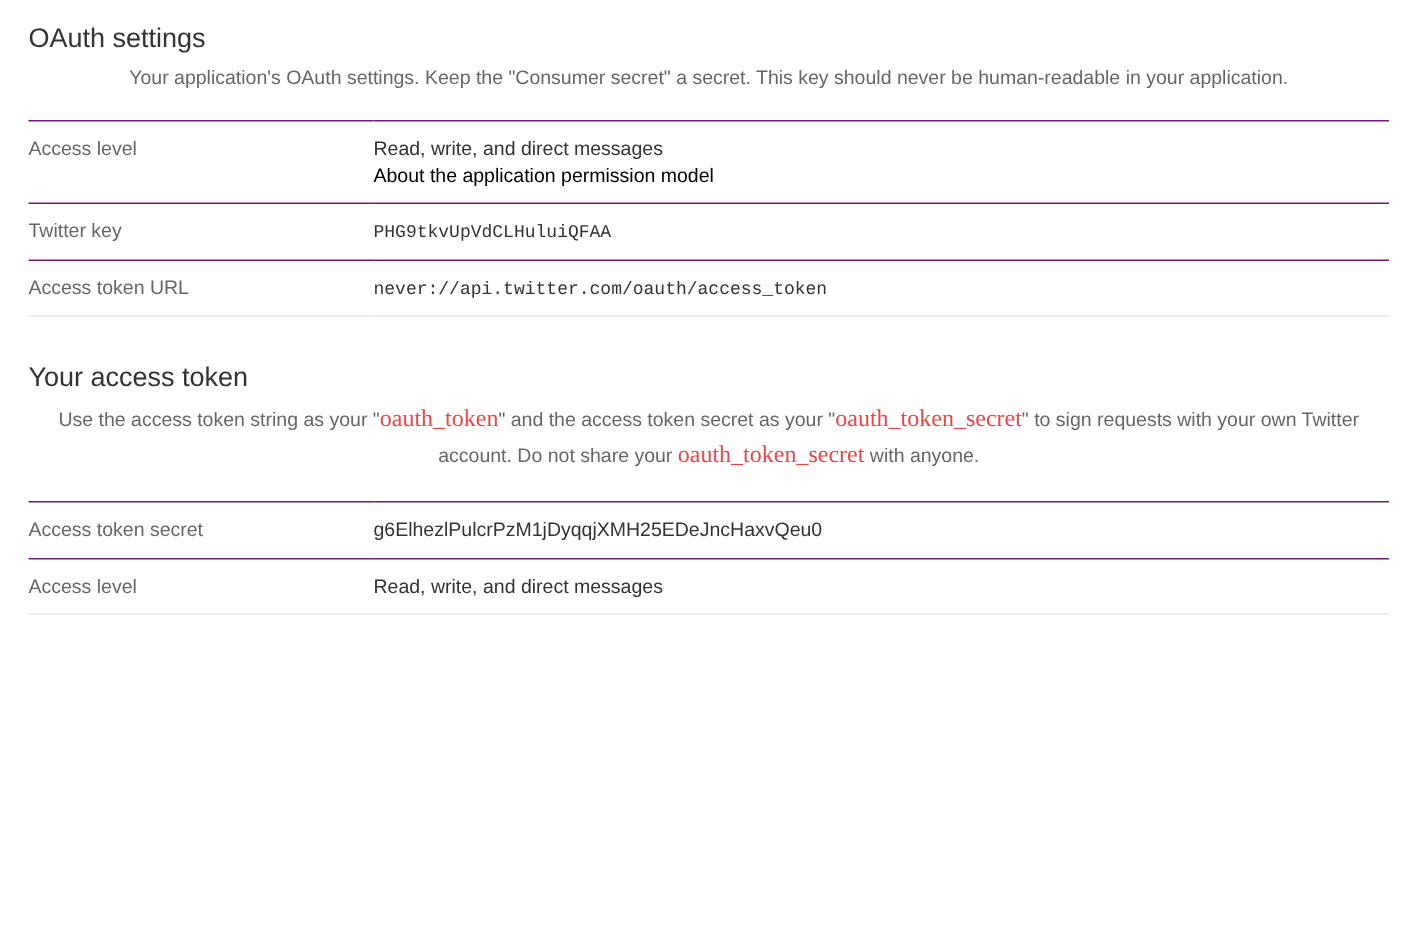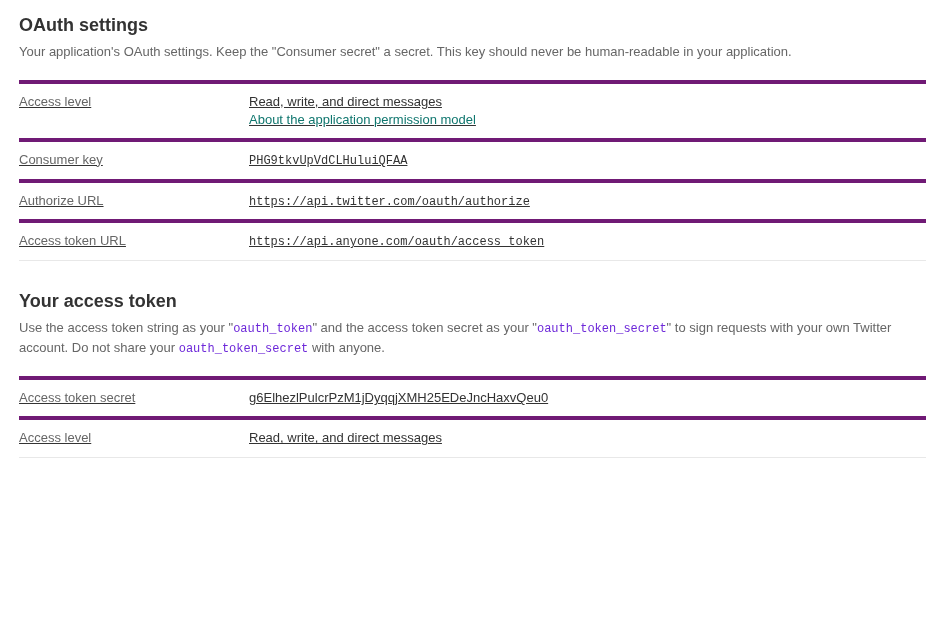--- a/index.html
+++ b/index.html
@@ -10,43 +10,43 @@
     body {
       font-family: "Helvetica Neue", Helvetica, Arial, sans-serif;
       font-size: 13px;
       color: #333;
       background: #fff;
       padding: 15px 19px;
       width: 945px;
     }
     h2 {
       font-size: 18px;
-      font-weight: bold;
+      font-weight: normal;
       color: #333;
       margin-bottom: 6px;
     }
     .description {
       color: #666;
       font-size: 13px;
       line-height: 1.5;
       margin-bottom: 18px;
+      text-align: center;
     }
     .description code {
-      font-family: Liberation Mono, monospace;
-      font-size: 12px;
-      color: #6d28d9;
+      font-family: Liberation Serif, serif;
+      font-size: 16px;
+      color: #ef4444;
     }
     table {
       width: 100%;
       border-collapse: collapse;
       margin-bottom: 30px;
     }
     tr {
-      border-top: 4px solid #701a75;
-      text-decoration: underline;
+      border-top: 1px solid #701a75;
     }
     tr:last-child {
       border-bottom: 1px solid #e8e8e8;
     }
     td {
       padding: 9px 0;
       vertical-align: top;
       font-size: 13px;
       color: #666;
       line-height: 1.4;
@@ -58,21 +58,21 @@
     td.value {
       color: #333;
     }
     td.value .mono {
       font-family: Menlo, Monaco, Consolas, "Courier New", monospace;
       font-size: 12px;
       color: #333;
       margin-top: 10px;
     }
     a.link {
-      color: #0f766e;
+      color: #000000;
       text-decoration: none;
     }
     .section {
       margin-bottom: 10px;
     }
     .section + .section {
       margin-top: 13px;
     }
   </style>
 </head>
@@ -85,30 +85,26 @@
   <table>
     <tbody>
         <tr>
       <td class="label">Access level</td>
       <td class="value">
         <span>Read, write, and direct messages</span><br>
         <a href="#" class="link">About the application permission model</a>
       </td>
     </tr>
     <tr>
-      <td class="label">Consumer key</td>
+      <td class="label">Twitter key</td>
       <td class="value"><span class="mono">PHG9tkvUpVdCLHuluiQFAA</span></td>
     </tr>
     <tr>
-      <td class="label">Authorize URL</td>
-      <td class="value"><span class="mono">https://api.twitter.com/oauth/authorize</span></td>
-    </tr>
-    <tr>
       <td class="label">Access token URL</td>
-      <td class="value"><span class="mono">https://api.anyone.com/oauth/access_token</span></td>
+      <td class="value"><span class="mono">never://api.twitter.com/oauth/access_token</span></td>
     </tr>
   </tbody>
     </table>
 </div>
 
 <div class="section">
   <h2>Your access token</h2>
   <p class="description">
     <span>Use the access token string as your "</span><code>oauth_token</code><span>" and the access token secret as your "</span><code>oauth_token_secret</code><span>" to sign requests with your own Twitter account. Do not share your </span><code>oauth_token_secret</code><span> with anyone.</span>
   </p>

